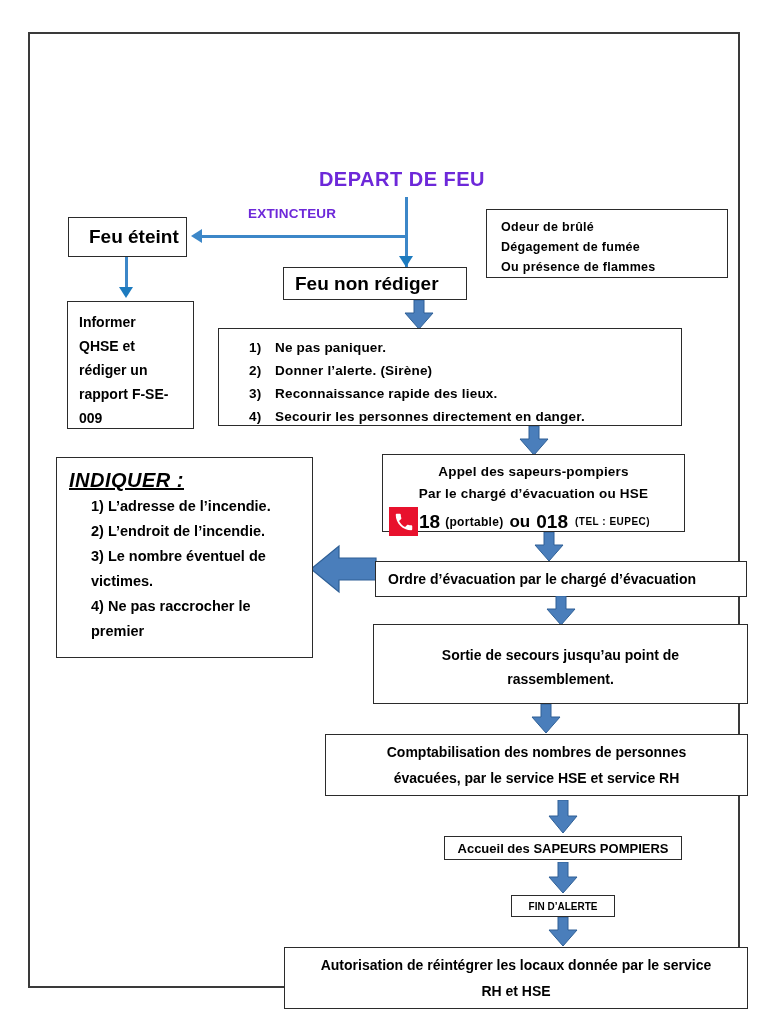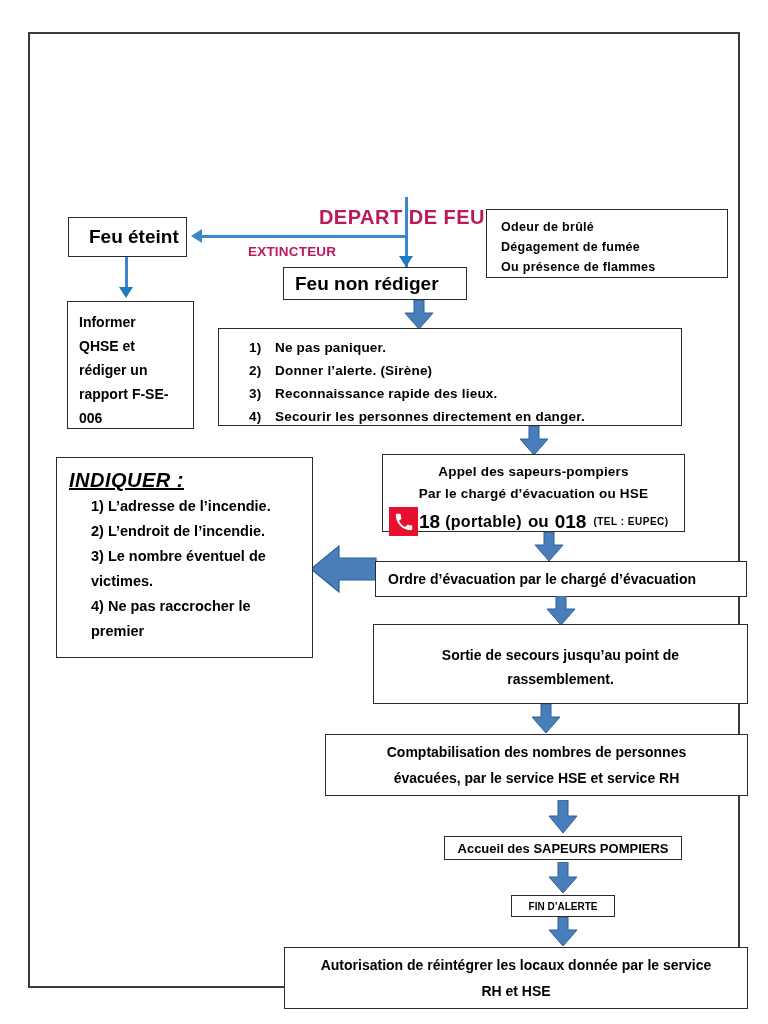--- a/index.html
+++ b/index.html
@@ -34,23 +34,22 @@
     background: #ffffff;
     box-sizing: border-box;
     color: #000000;
     font-weight: bold;
     display: flex;
     flex-direction: column;
     justify-content: center;
   }
   .plain {
     position: absolute;
-    color: #be185d;
+    color: #6d28d9;
     font-weight: bold;
-    margin-top: 38px;
   }
   
   #title-depart {
     left: 262px; top: 134px; width: 220px; height: 26px;
     font-size: 20px; letter-spacing: 0.5px; text-align: center;
   }
   #label-extincteur {
     left: 218px; top: 172px; width: 140px; height: 18px;
     font-size: 13.5px; letter-spacing: 0.2px;
   }
@@ -106,21 +105,21 @@
   .phone-badge {
     width: 29px; height: 29px;
     background: #e8112d;
     display: inline-flex;
     align-items: center;
     justify-content: center;
     flex: 0 0 29px;
   }
   .phone-badge svg { display: block; }
   #phone-row .big { font-size: 19px; font-weight: bold; margin-left: 1px; }
-  #phone-row .small { font-size: 16px; font-weight: bold; margin-left: 5px; letter-spacing: 0.3px; }
+  #phone-row .small { font-size: 12px; font-weight: bold; margin-left: 5px; letter-spacing: 0.3px; }
   #phone-row .ou { font-size: 17px; font-weight: bold; margin-left: 6px; }
   #phone-row .big2 { font-size: 19px; font-weight: bold; margin-left: 6px; }
   #phone-row .tag { font-size: 10px; font-weight: bold; margin-left: 7px; letter-spacing: 0.5px; }
 
   #node-indiquer {
     left: 26px; top: 423px; width: 257px; height: 201px;
     padding: 8px 0 0 0;
     justify-content: flex-start;
     font-size: 14.5px;
   }
@@ -227,21 +226,21 @@
       <div class="line">Odeur de brûlé</div>
       <div class="line">Dégagement de fumée</div>
       <div class="line">Ou présence de flammes</div>
     </div>
 
     <div class="node" id="node-informer">
       <div class="line">Informer</div>
       <div class="line">QHSE et</div>
       <div class="line">rédiger un</div>
       <div class="line">rapport F-SE-</div>
-      <div class="line">006</div>
+      <div class="line">009</div>
     </div>
 
     <div class="fat-arrow" style="left:374px; top:266px;">
       <svg width="30" height="30" viewBox="0 0 30 30">
         <polygon points="10,0 20,0 20,13 29,13 15,29 1,13 10,13" fill="#4a7ebb" stroke="#2e5f96" stroke-width="1"></polygon>
       </svg>
     </div>
 
     <div class="node" id="node-consignes">
       <div class="li">

